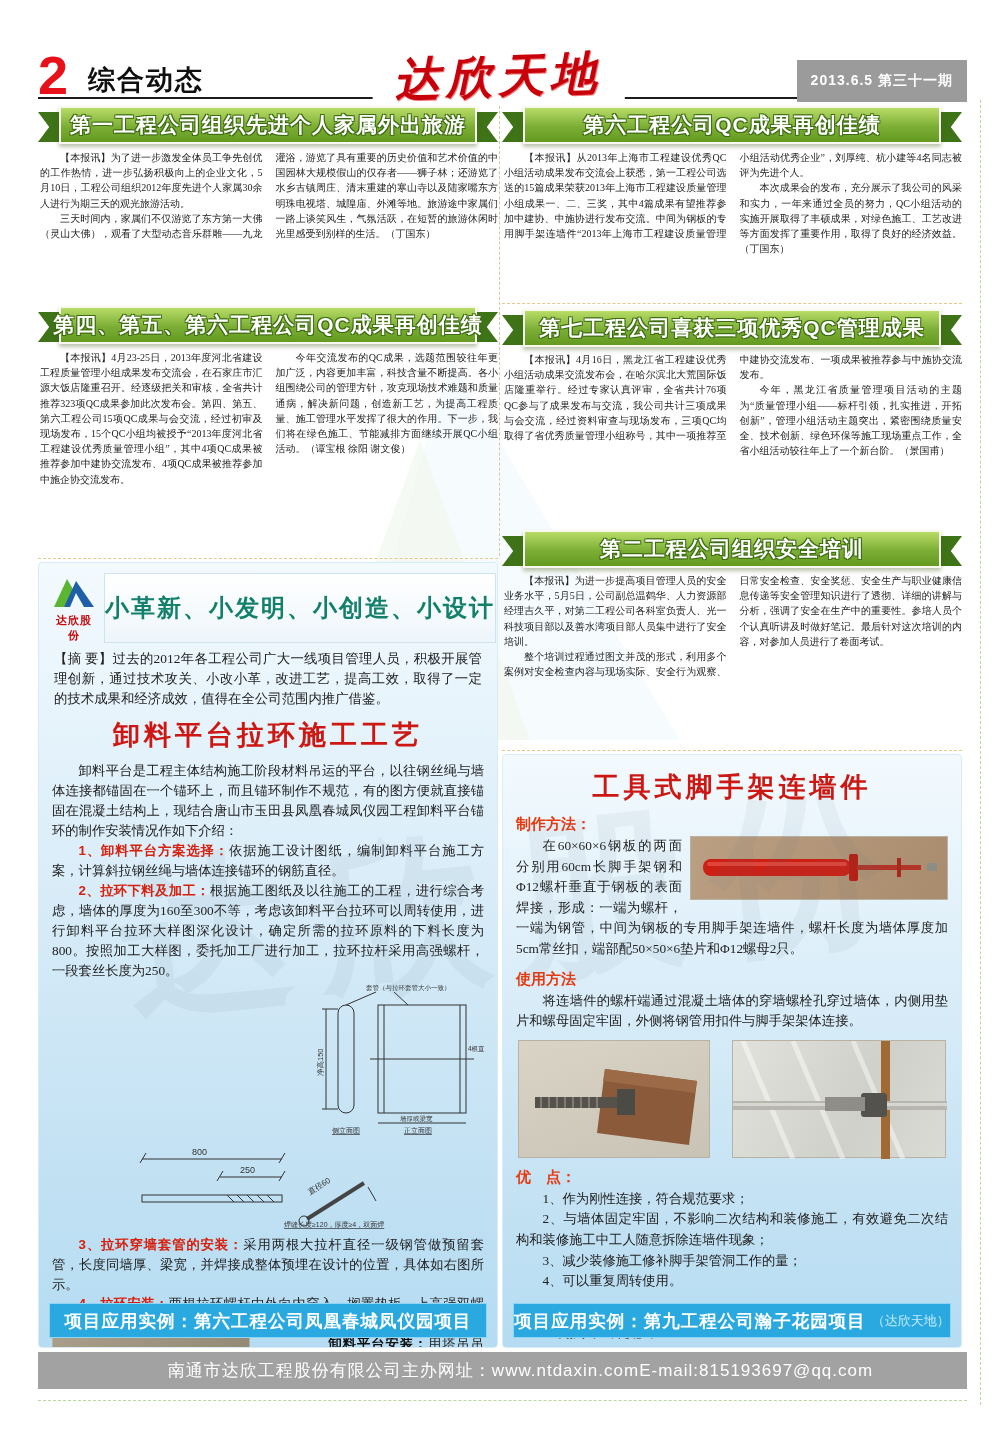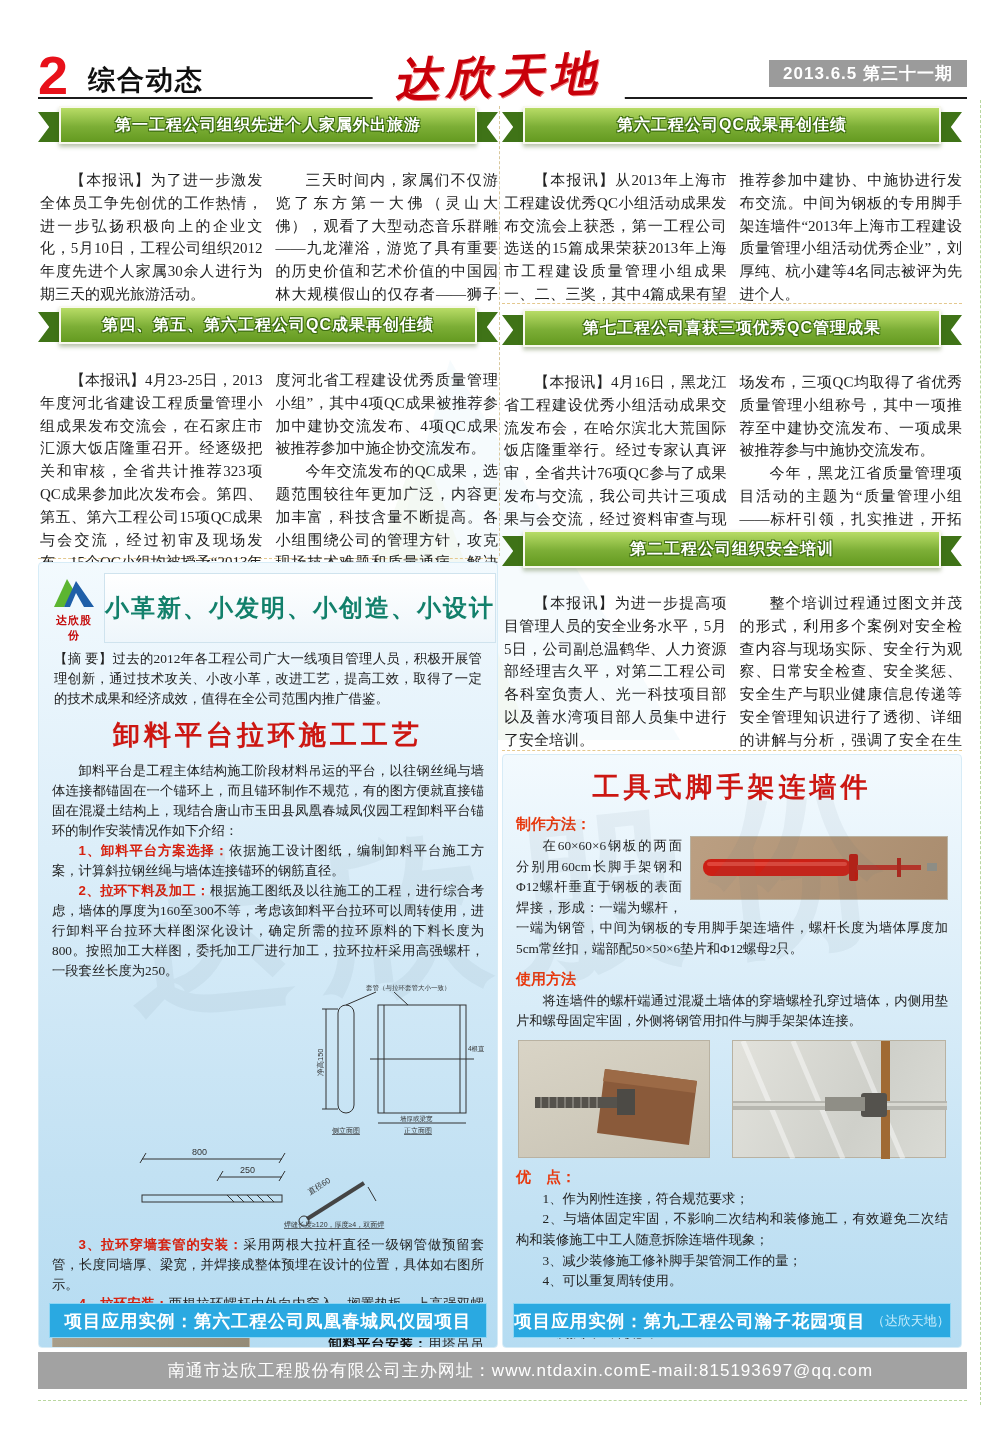--- a/index.html
+++ b/index.html
@@ -10,22 +10,22 @@
   
   .pageno{position:absolute;left:38px;top:48px;font-family:"Liberation Sans",sans-serif;
           font-weight:bold;font-size:54px;line-height:1;color:#e8111a;}
   .section-title{position:absolute;left:88px;top:62px;font-family:"Liberation Sans",sans-serif;
           font-weight:bold;font-size:27px;color:#101010;letter-spacing:2px;}
   .headrule{position:absolute;left:38px;right:28px;top:97px;border-top:2px solid #1c1c1c;}
   .masthead{position:absolute;left:50%;top:46px;transform:translateX(-50%) rotate(-2deg);
           font-family:"Liberation Serif",serif;font-style:italic;font-weight:bold;font-size:46px;
           color:#c8000a;background:#fff;padding:0 22px;letter-spacing:6px;text-shadow:1px 1px 0 #e77;}
   .issue-box{position:absolute;right:28px;top:60px;background:#9b9b9b;color:#fff;
-          font-family:"Liberation Sans",sans-serif;font-weight:bold;font-size:17px;
-          padding:2px 14px;letter-spacing:1px;}
+          font-family:"Liberation Sans",sans-serif;font-weight:bold;font-size:14px;
+          padding:12px 14px;letter-spacing:1px;}
 
   
   .vdash{position:absolute;left:499px;top:106px;height:450px;border-left:1px dashed #d8c79b;}
   .rdash{position:absolute;right:14px;top:100px;height:1305px;border-right:1px dashed #b9d79f;}
   .bdash{position:absolute;left:38px;right:28px;top:1400px;border-top:1px dashed #b9d79f;}
   .hdash-l{position:absolute;left:38px;width:460px;top:558px;border-top:1px dashed #e4c88e;}
   .hdash-r1{position:absolute;left:502px;width:460px;top:303px;border-top:1px dashed #e4c88e;}
   .hdash-r2{position:absolute;left:502px;width:460px;top:750px;border-top:1px dashed #e4c88e;}
 
   
@@ -36,27 +36,27 @@
 
   
   .ribbon{position:absolute;height:44px;z-index:2;}
   .ribbon .tail{position:absolute;top:9px;width:28px;height:30px;background:#3f7317;}
   .ribbon .tail.l{left:0;clip-path:polygon(0 0,100% 0,100% 100%,0 100%,40% 50%);}
   .ribbon .tail.r{right:0;clip-path:polygon(0 0,100% 0,60% 50%,100% 100%,0 100%);}
   .ribbon .bar{position:absolute;left:21px;right:21px;top:3px;height:34px;
         background:linear-gradient(180deg,#b8dc66 0%,#7cae36 55%,#649a20 100%);
         border:2px solid #f8f8ee;box-shadow:0 3px 4px rgba(60,90,20,.35);
         display:flex;align-items:center;justify-content:center;}
-  .ribbon .bar span{font-family:"Liberation Sans",sans-serif;font-weight:bold;font-size:16px;
+  .ribbon .bar span{font-family:"Liberation Sans",sans-serif;font-weight:bold;font-size:21px;
         color:#fff;letter-spacing:1px;white-space:nowrap;
         text-shadow:1px 1px 0 #3c6c10,-1px 1px 0 #3c6c10,1px -1px 0 #3c6c10,-1px -1px 0 #3c6c10;}
 
   
   .art{position:absolute;z-index:2;column-count:2;column-gap:13px;text-align:justify;
-       font-size:15px;line-height:1.52;overflow:hidden;margin-top:19px;}
+       font-size:10px;line-height:1.52;overflow:hidden;}
   .art p{margin:0;text-indent:2em;}
 
   
   .feat{position:absolute;z-index:2;border-radius:4px;overflow:hidden;
         background:linear-gradient(180deg,#f3fafe 0%,#e0f0fa 30%,#c2e1f3 78%,#b5dcf2 100%);
         border:1px solid #d7ecf7;padding:10px 13px 52px 13px;}
   .featL{left:38px;top:562px;width:460px;height:786px;}
   .featR{left:502px;top:754px;width:460px;height:594px;}
 
   .feat-head{display:flex;align-items:stretch;gap:8px;margin-bottom:6px;}

